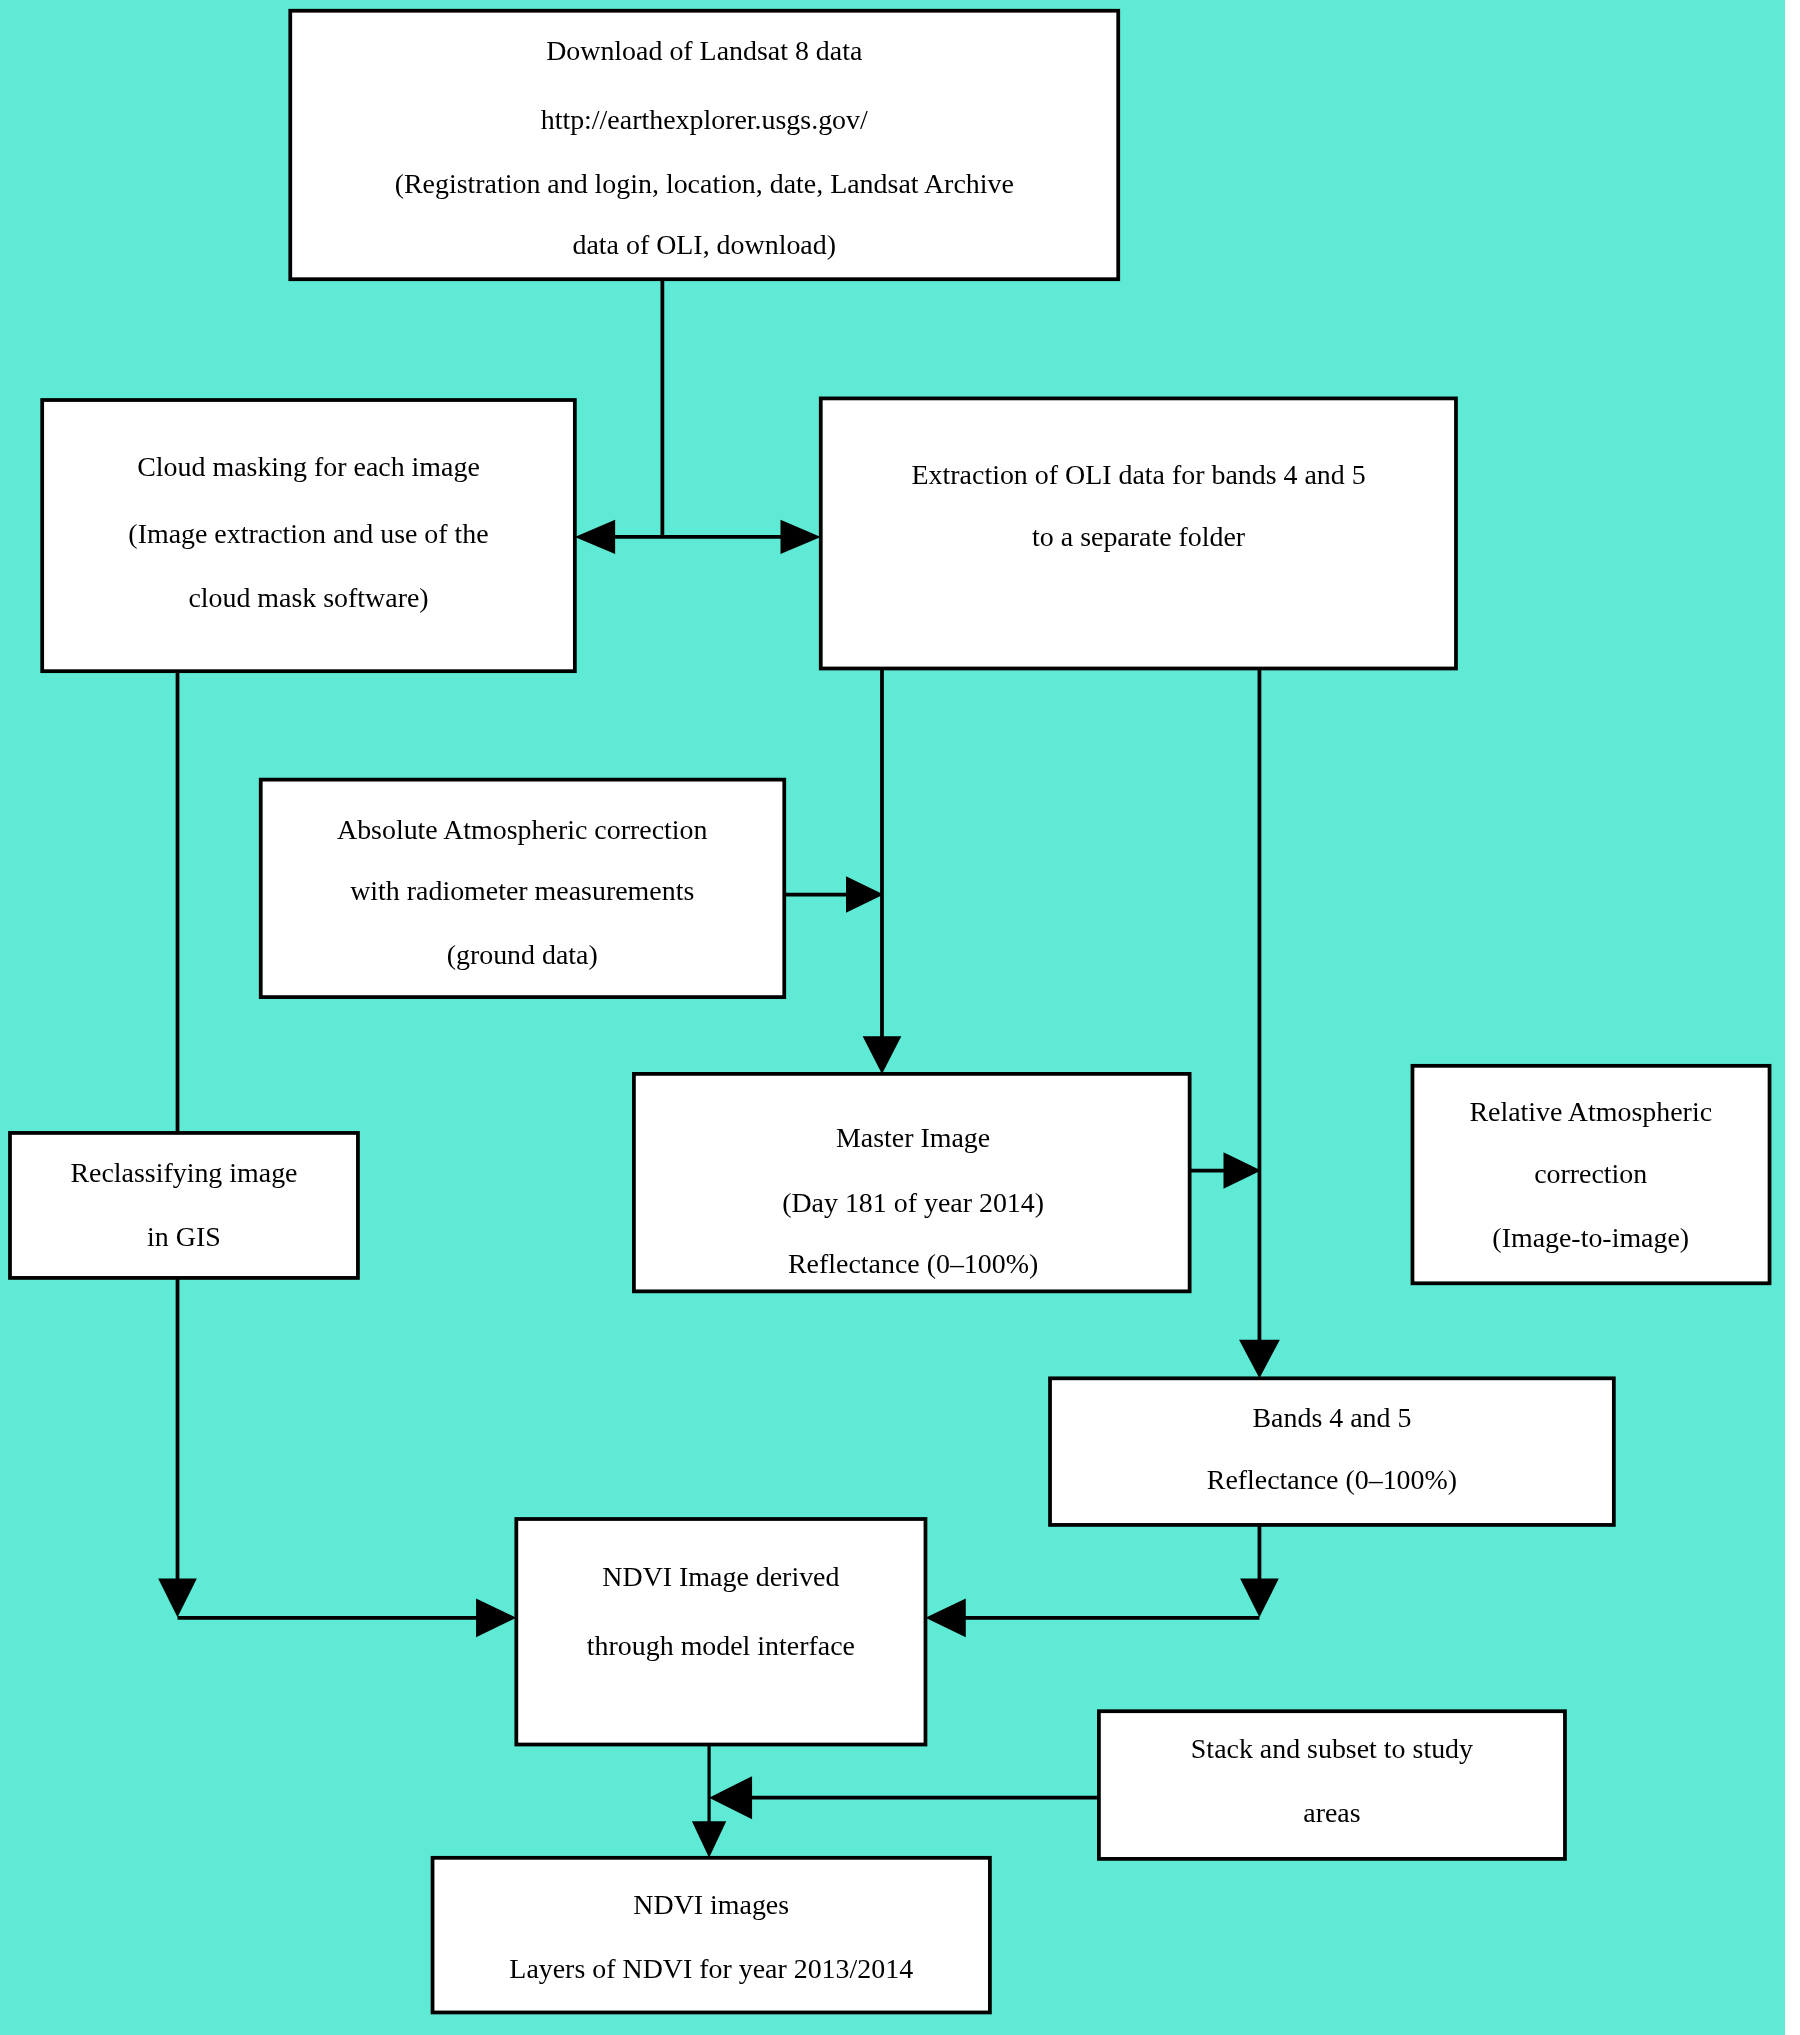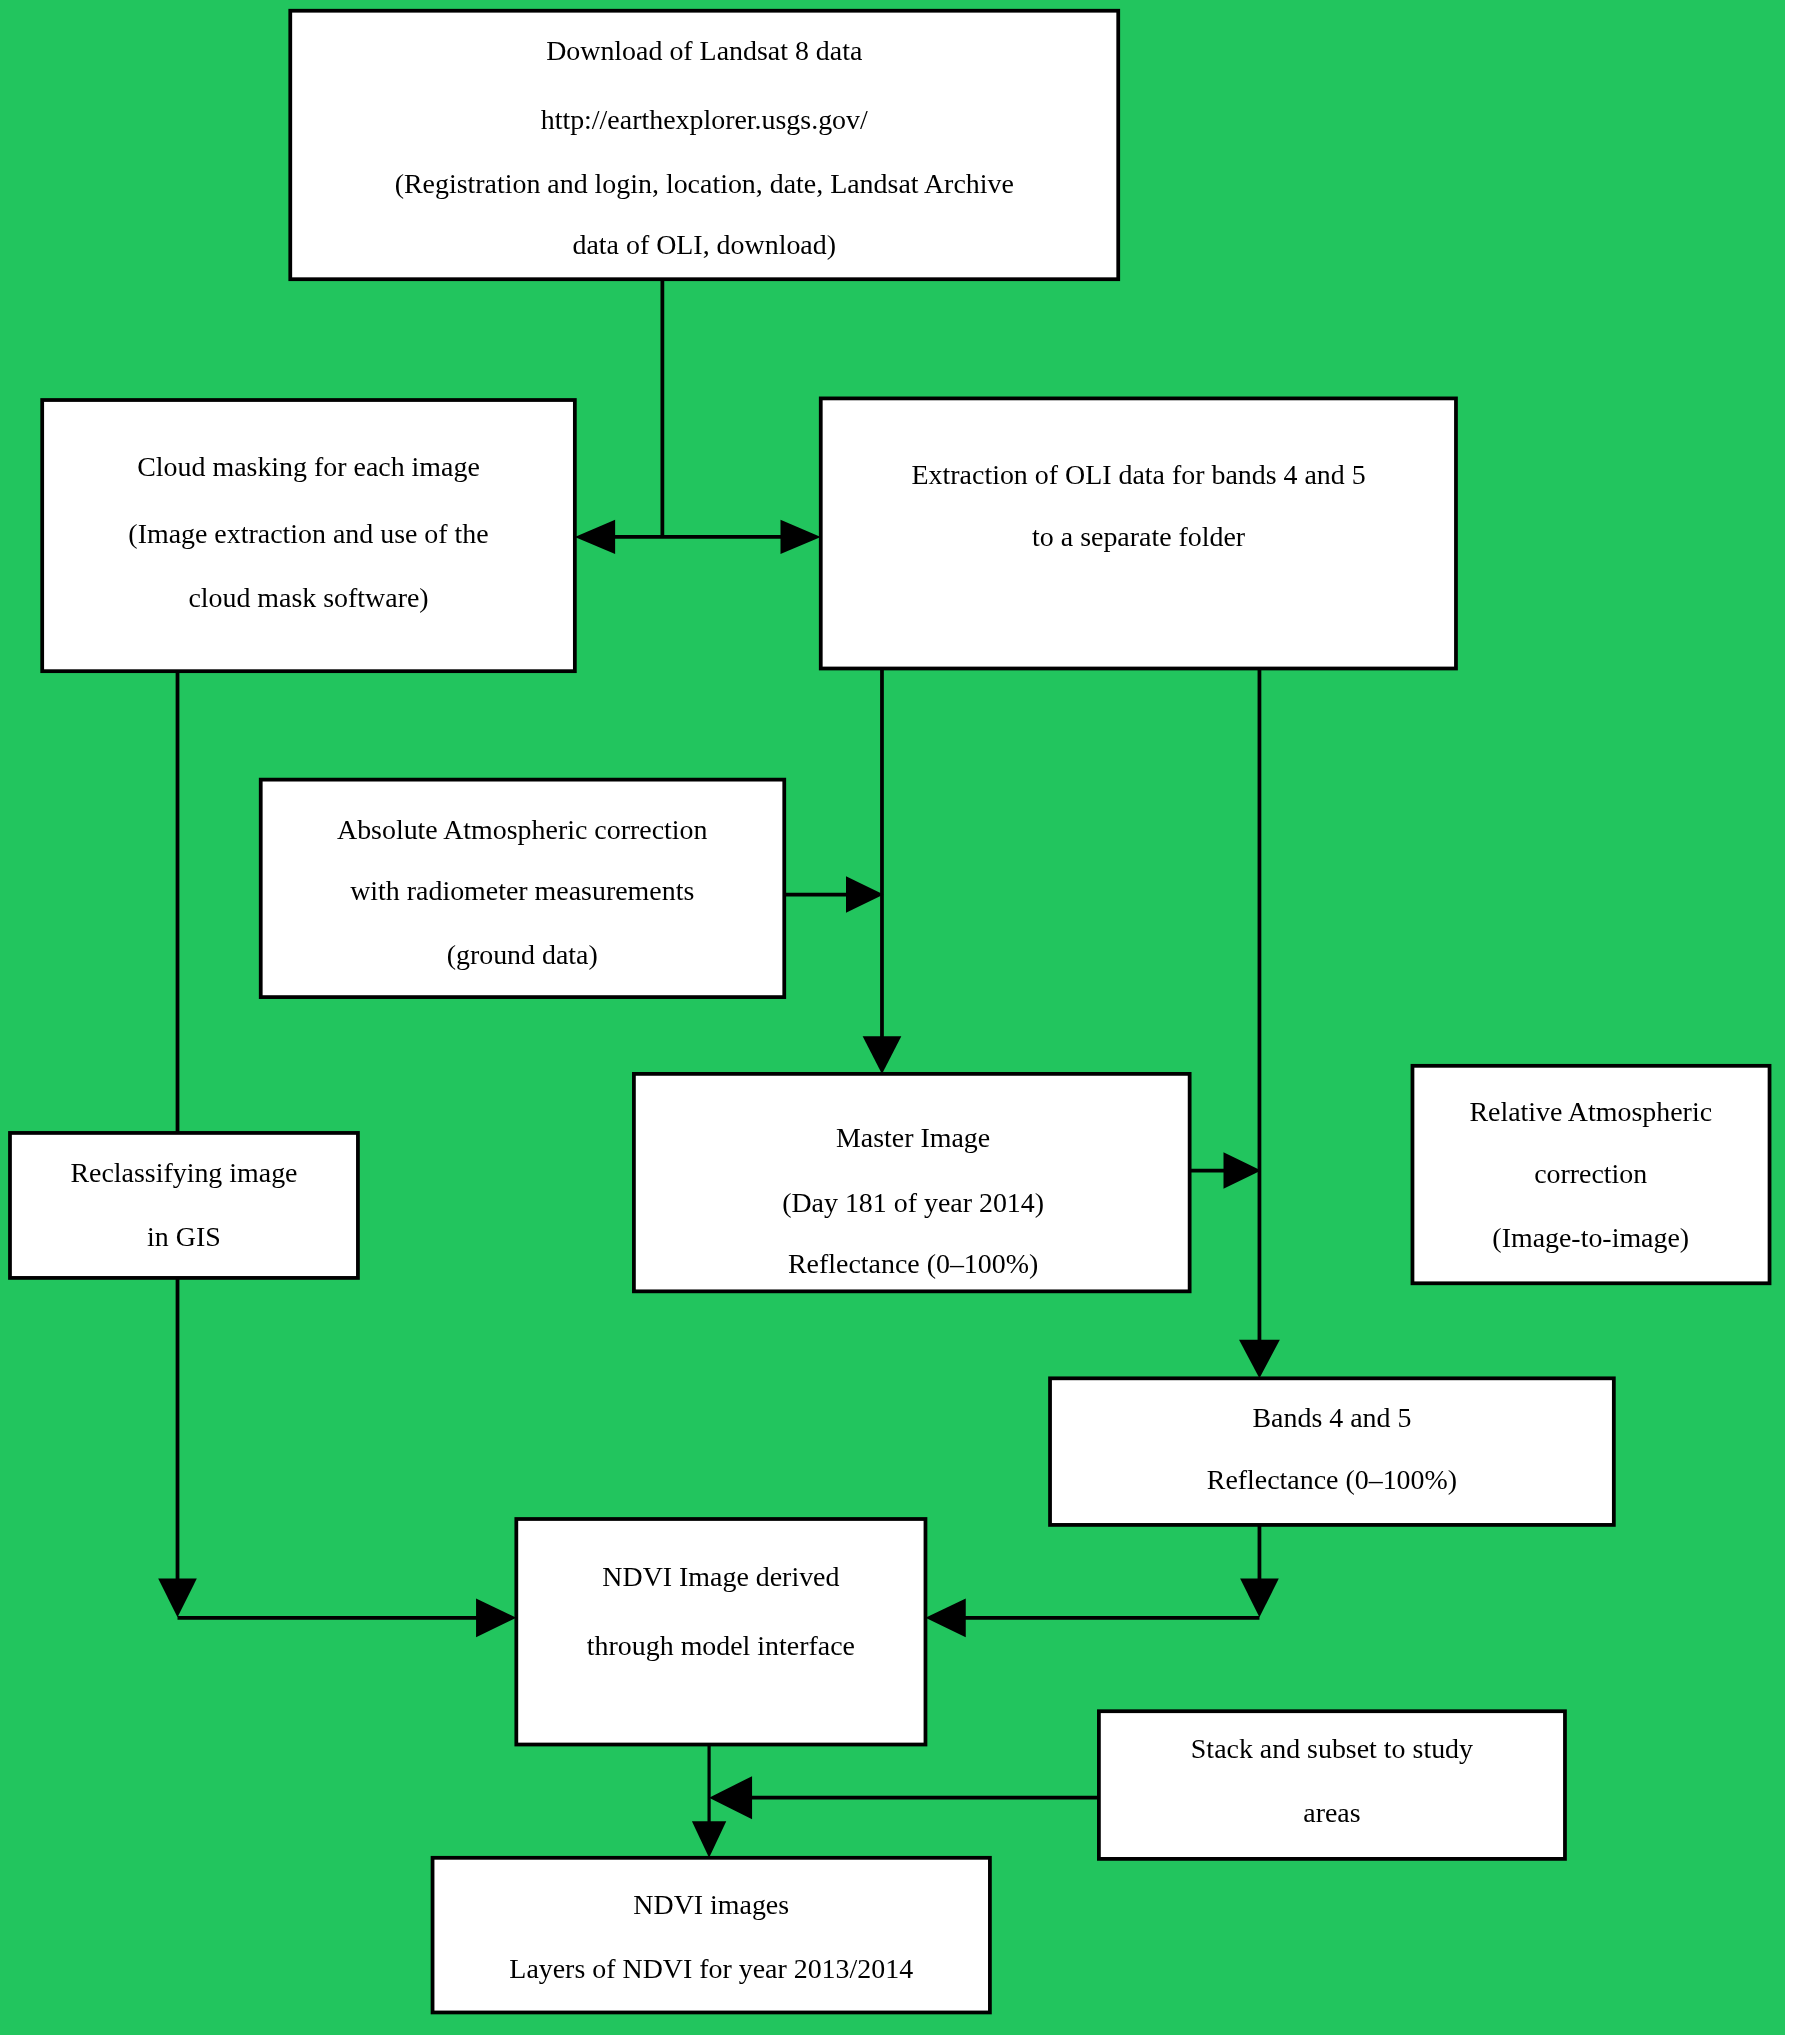--- a/index.html
+++ b/index.html
@@ -4,21 +4,21 @@
 <style>
   html, body {
     margin: 0;
     padding: 0;
     background: #ffffff;
   }
   #page {
     position: relative;
     width: 1785px;
     height: 2035px;
-    background: #22c55e;
+    background: #5eead4;
     overflow: hidden;
   }
   svg.flow {
     position: absolute;
     top: 0;
     left: 0;
     width: 1801px;
     height: 2035px;
   }
   .node-rect {

